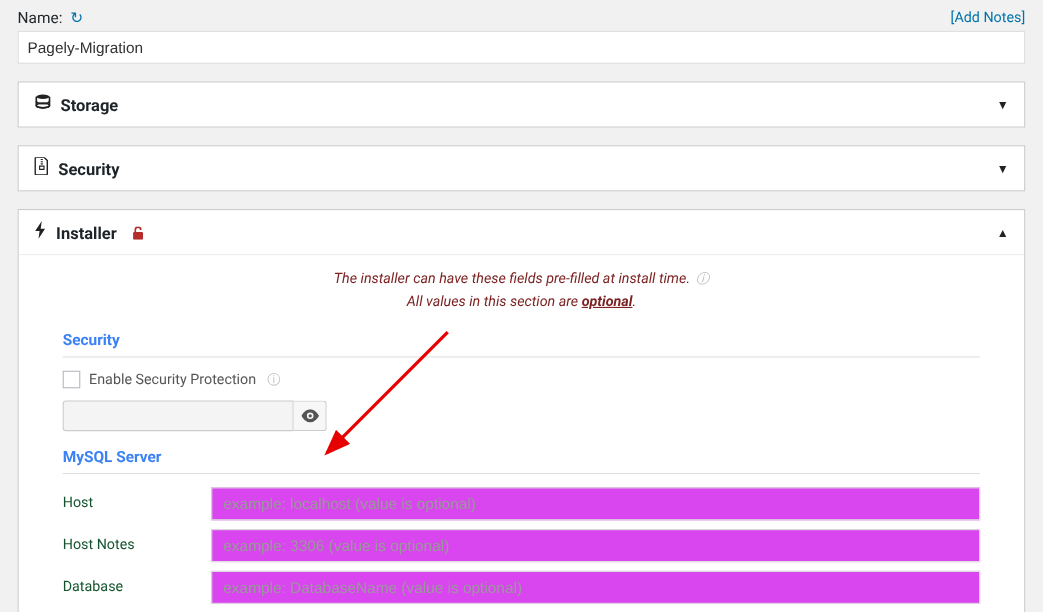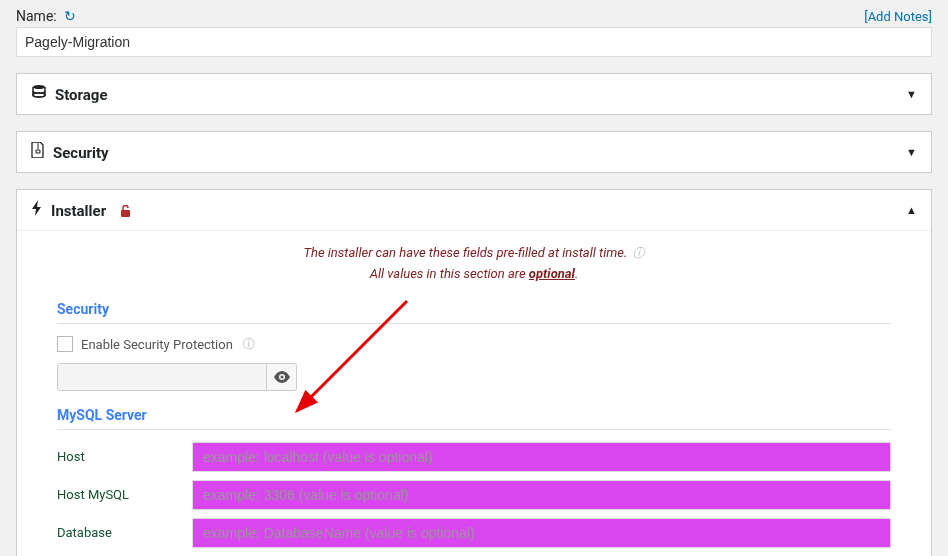--- a/index.html
+++ b/index.html
@@ -266,21 +266,21 @@
 
     <div class="section-label">MySQL Server</div>
     <div class="section-divider"></div>
 
     <div class="form-table">
       <div class="form-row">
         <label>Host</label>
         <input placeholder="example: localhost (value is optional)" style="">
       </div>
       <div class="form-row">
-        <label>Host MySQL</label>
+        <label>Host Notes</label>
         <input placeholder="example: 3306 (value is optional)" style="">
       </div>
       <div class="form-row">
         <label>Database</label>
         <input placeholder="example: DatabaseName (value is optional)" style="">
       </div>
 
     </div>
 
     <svg class="arrow-svg" style="left:250px; top:60px;" width="160" height="140">

